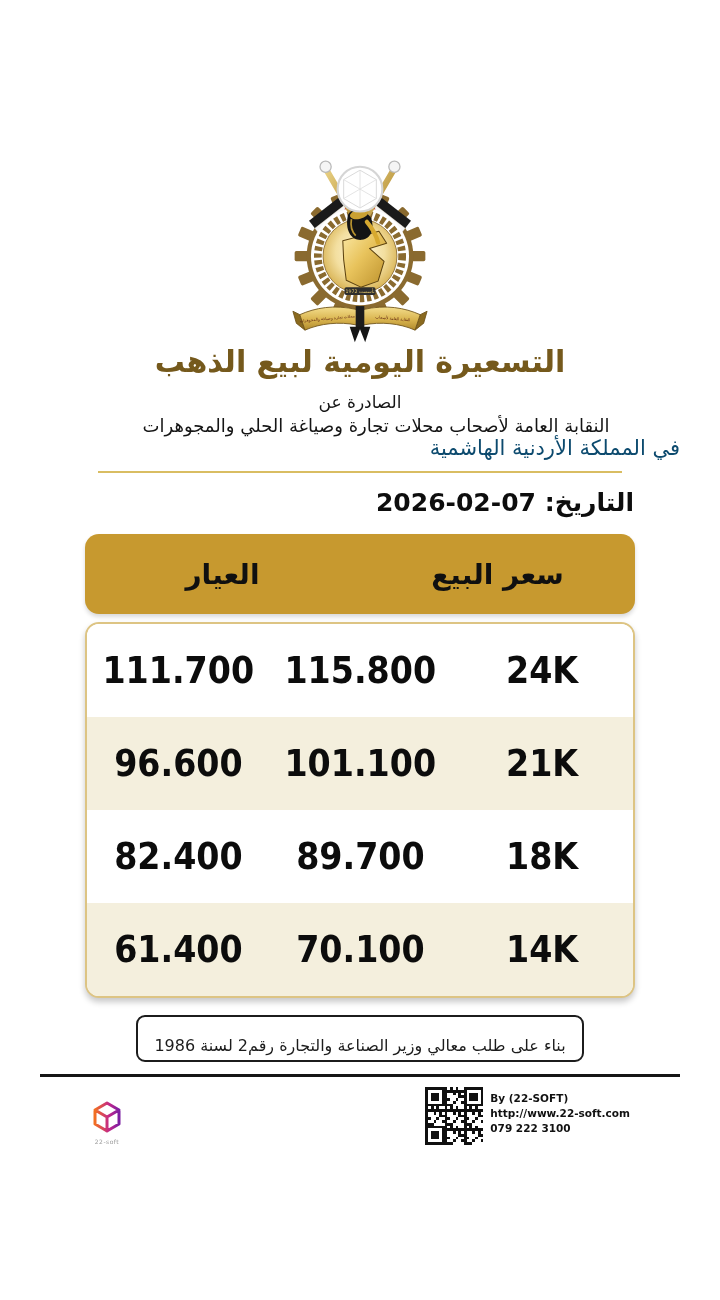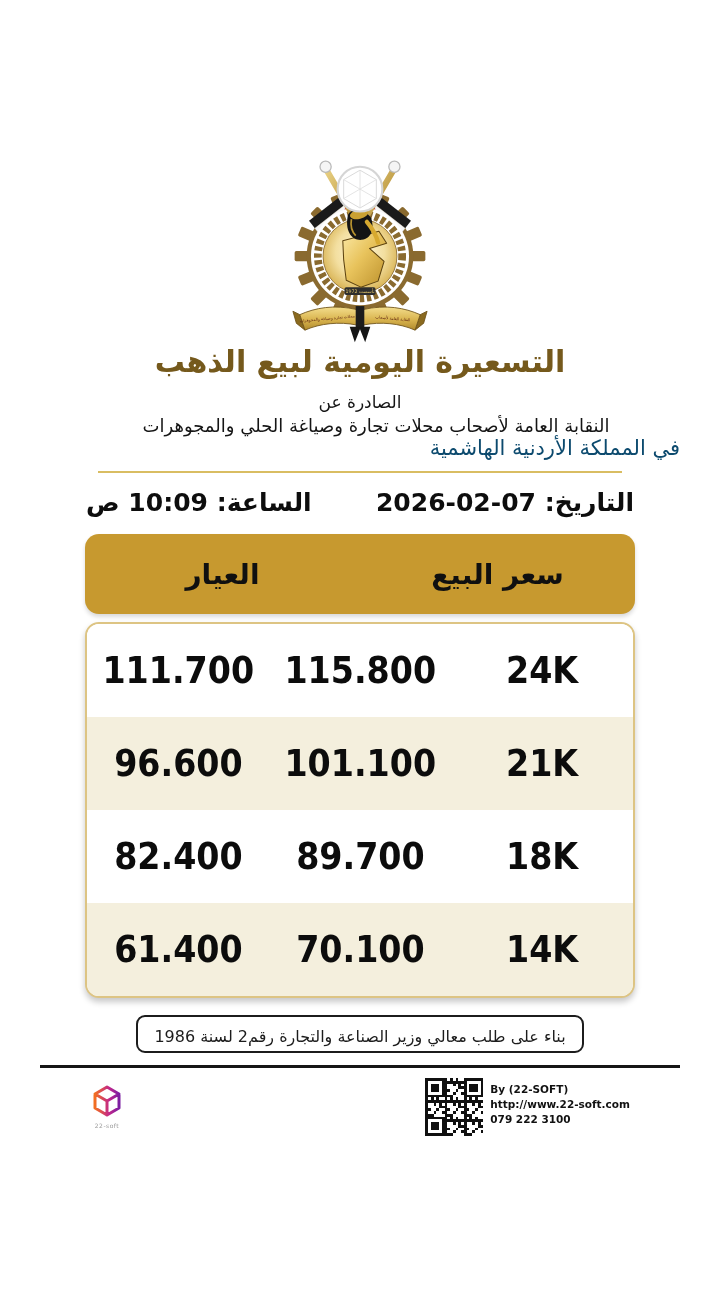--- a/index.html
+++ b/index.html
@@ -24,25 +24,25 @@
   .table-head { margin:17px 45px 0; height:80px; background:#c7992f; border-radius:14px; display:flex; direction:rtl; align-items:center; box-shadow:0 3px 4px rgba(0,0,0,.15); }
   .table-head .col { flex:1; text-align:center; font-size:28px; font-weight:bold; color:#101010; }
   .table-body { margin:8px 45px 0; border:2px solid #ddc483; border-radius:14px; overflow:hidden; box-shadow:0 4px 6px rgba(0,0,0,.22); background:#fff; }
   .price-row { height:93px; display:flex; direction:rtl; align-items:center; background:#ffffff; }
   .price-row.alt { background:#f4efdd; }
   .price-row .cell { flex:1; text-align:center; }
   .big-num { display:inline-block; font-size:37px; font-weight:bold; color:#0c0c0c; transform:scaleX(.9); letter-spacing:0; }
 
   
   .footnote-wrap { margin-top:17px; text-align:center; }
-  .footnote { display:inline-block; direction:rtl; border:2px solid #1c1c1c; border-radius:9px; padding:10px 16px 5px; font-size:16px; color:#1c1c1c; }
+  .footnote { display:inline-block; direction:rtl; border:2px solid #1c1c1c; border-radius:9px; padding:19px 16px 5px; font-size:16px; color:#1c1c1c; }
 
   
   .bottom-rule { margin-top:12px; height:3px; background:#161616; }
-  .bottom-bar { display:flex; justify-content:space-between; align-items:center; padding:10px 50px 0 43px; }
+  .bottom-bar { display:flex; justify-content:space-between; align-items:flex-end; padding:10px 50px 0 43px; }
   .soft-logo { text-align:center; width:48px; }
   .soft-logo .caption { font-size:6px; color:#9a9a9a; margin-top:1px; letter-spacing:.5px; }
   .vendor { display:flex; gap:7px; align-items:flex-start; }
   .qr { width:58px; height:58px; display:grid; grid-template-columns:repeat(21,1fr); grid-template-rows:repeat(21,1fr); background:#fff; }
   .qr div.on { background:#101010; }
   .vendor-text { font-size:10.5px; font-weight:bold; color:#111; line-height:1.45; padding-top:4px; }
 </style>
 </head>
 <body>
 
@@ -153,24 +153,20 @@
   <div class="issued">الصادرة عن</div>
   <div class="org">النقابة العامة لأصحاب محلات تجارة وصياغة الحلي والمجوهرات</div>
   <div class="country">في المملكة الأردنية الهاشمية</div>
   <div class="gold-divider"></div>
 
   <div class="datetime-row">
     <div>
       <span>التاريخ:</span>
       <span>07-02-2026</span>
     </div>
-    <div>
-      <span>الساعة:</span>
-      <span>10:09 ص</span>
-    </div>
   </div>
 
   <div class="table-head">
     <div class="col">سعر البيع</div>
     <div class="col">العيار</div>
   </div>
 
   <div class="table-body">
     <div class="price-row">
       <div class="cell"><span class="big-num">24K</span></div>

